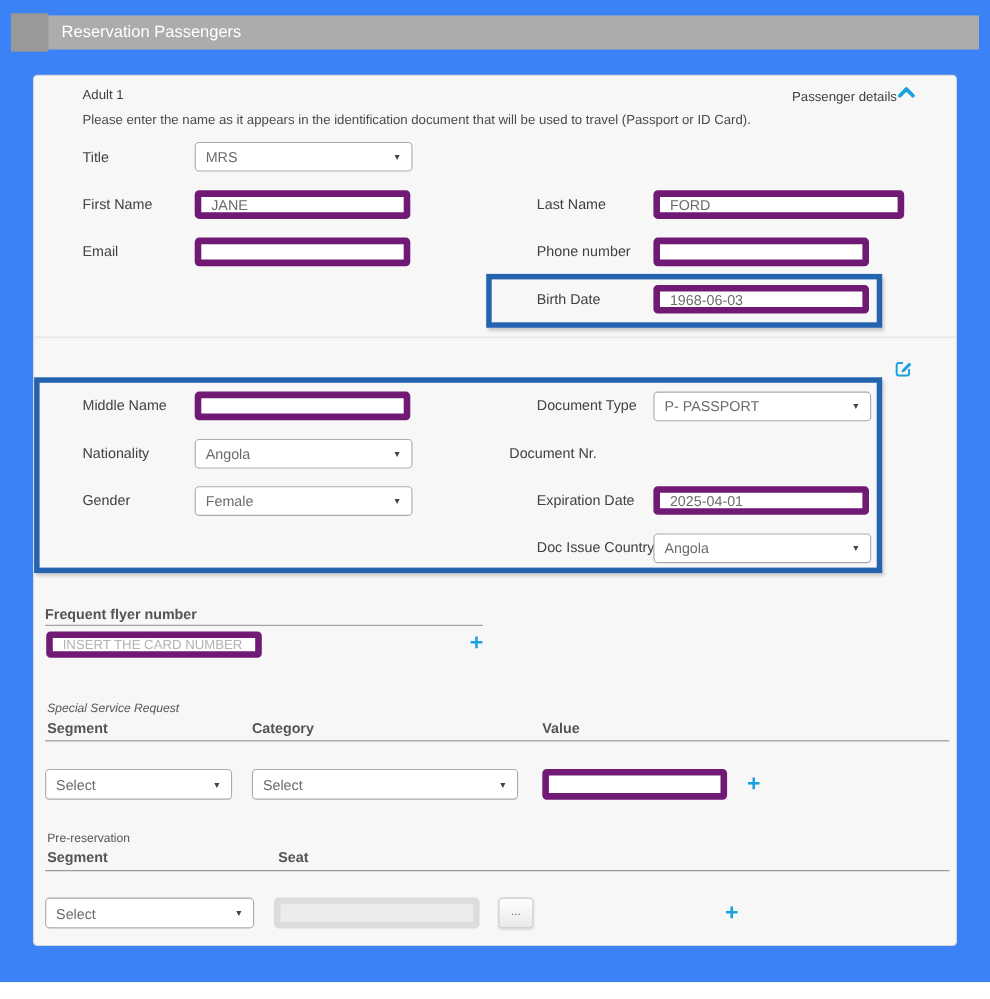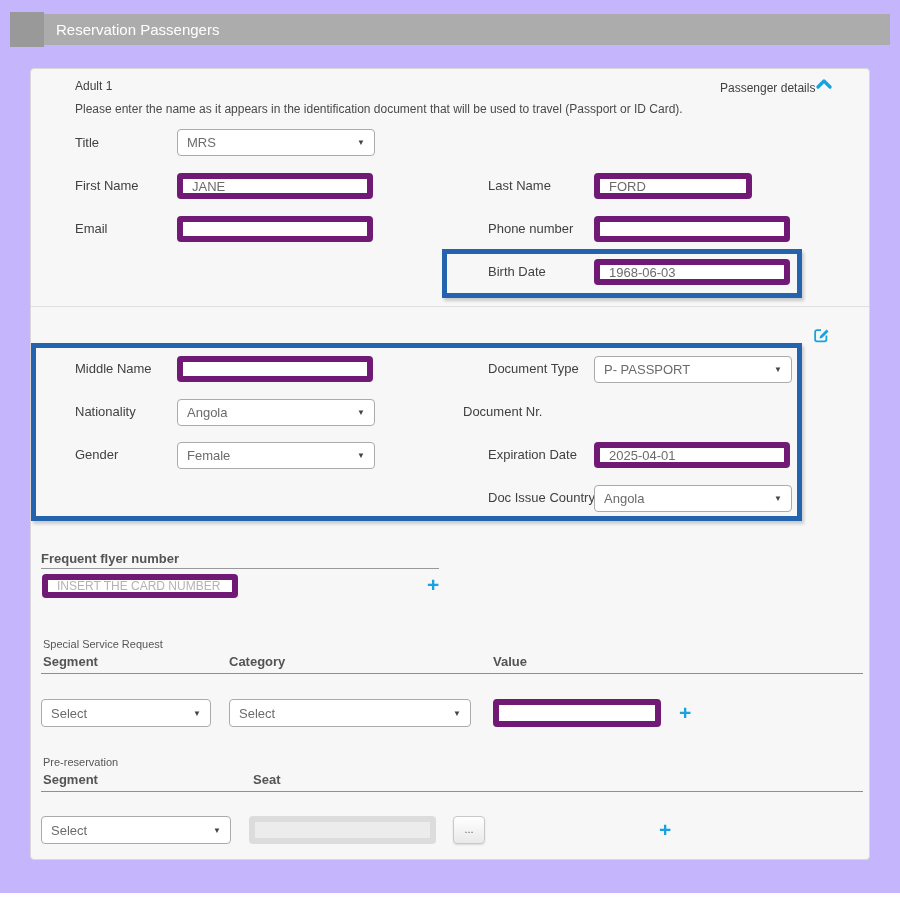--- a/index.html
+++ b/index.html
@@ -3,21 +3,21 @@
 <meta charset="utf-8">
 <style>
   * { box-sizing: border-box; margin: 0; padding: 0; }
   html, body { width: 900px; background: #ffffff; }
   body { font-family: "Liberation Sans", sans-serif; }
 
   .page {
     position: relative;
     width: 900px;
     height: 893px;
-    background: #c4b5fd;
+    background: #3b82f6;
     overflow: hidden;
   }
 
   
   .header-bar {
     position: absolute;
     left: 10px; top: 14px;
     width: 880px; height: 31px;
     background: #acacac;
   }
@@ -174,21 +174,21 @@
 
     <div class="lbl" style="left:12px; top:66px;">Title</div>
     <div class="select" style="left:146px; top:60px; width:198px;">
       <span>MRS</span>
       <span class="caret">▼</span>
     </div>
 
     <div class="lbl" style="left:12px; top:109px;">First Name</div>
     <input class="input" style="left: 146px; top: 104px; width: 196px;" value="JANE">
     <div class="lbl" style="left:425px; top:109px;">Last Name</div>
-    <input class="input" style="left: 563px; top: 104px; width: 158px;" value="FORD">
+    <input class="input" style="left: 563px; top: 104px; width: 228px;" value="FORD">
 
     <div class="lbl" style="left:12px; top:152px;">Email</div>
     <input class="input" style="left: 146px; top: 147px; width: 196px;" value="">
     <div class="lbl" style="left:425px; top:152px;">Phone number</div>
     <input class="input" style="left: 563px; top: 147px; width: 196px;" value="">
 
     <div class="highlight-box" style="left:411px; top:180px; width:360px; height:49px;"></div>
     <div class="lbl" style="left:425px; top:195px;">Birth Date</div>
     <input class="input" style="left: 563px; top: 190px; width: 196px;" value="1968-06-03">
 
@@ -232,21 +232,21 @@
     <div class="select" style="left:563px; top:416px; width:198px;">
       <span>Angola</span>
       <span class="caret">▼</span>
     </div>
 
     <div class="bold-lbl" style="left:10px; top:482px;">Frequent flyer number</div>
     <div class="rule" style="left:10px; top:499px; width:398px; border-top-color:#999999;"></div>
     <input class="input small" style="left: 11px; top: 505px; width: 196px; text-transform: uppercase;" placeholder="INSERT THE CARD NUMBER">
     <div class="plus-btn" style="left:396px; top:506px;">+</div>
 
-    <div class="small-lbl" style="left:12px; top:569px;">Special Service Request</div>
+    <div class="small-lbl" style="left:12px; top:569px;font-style:italic;">Special Service Request</div>
     <div class="bold-lbl" style="left:12px; top:585px;">Segment</div>
     <div class="bold-lbl" style="left:198px; top:585px;">Category</div>
     <div class="bold-lbl" style="left:462px; top:585px;">Value</div>
     <div class="rule" style="left:10px; top:604px; width:822px;"></div>
 
     <div class="select" style="left:10px; top:630px; width:170px; height:28px;">
       <span>Select</span>
       <span class="caret">▼</span>
     </div>
     <div class="select" style="left:198px; top:630px; width:242px; height:28px;">

